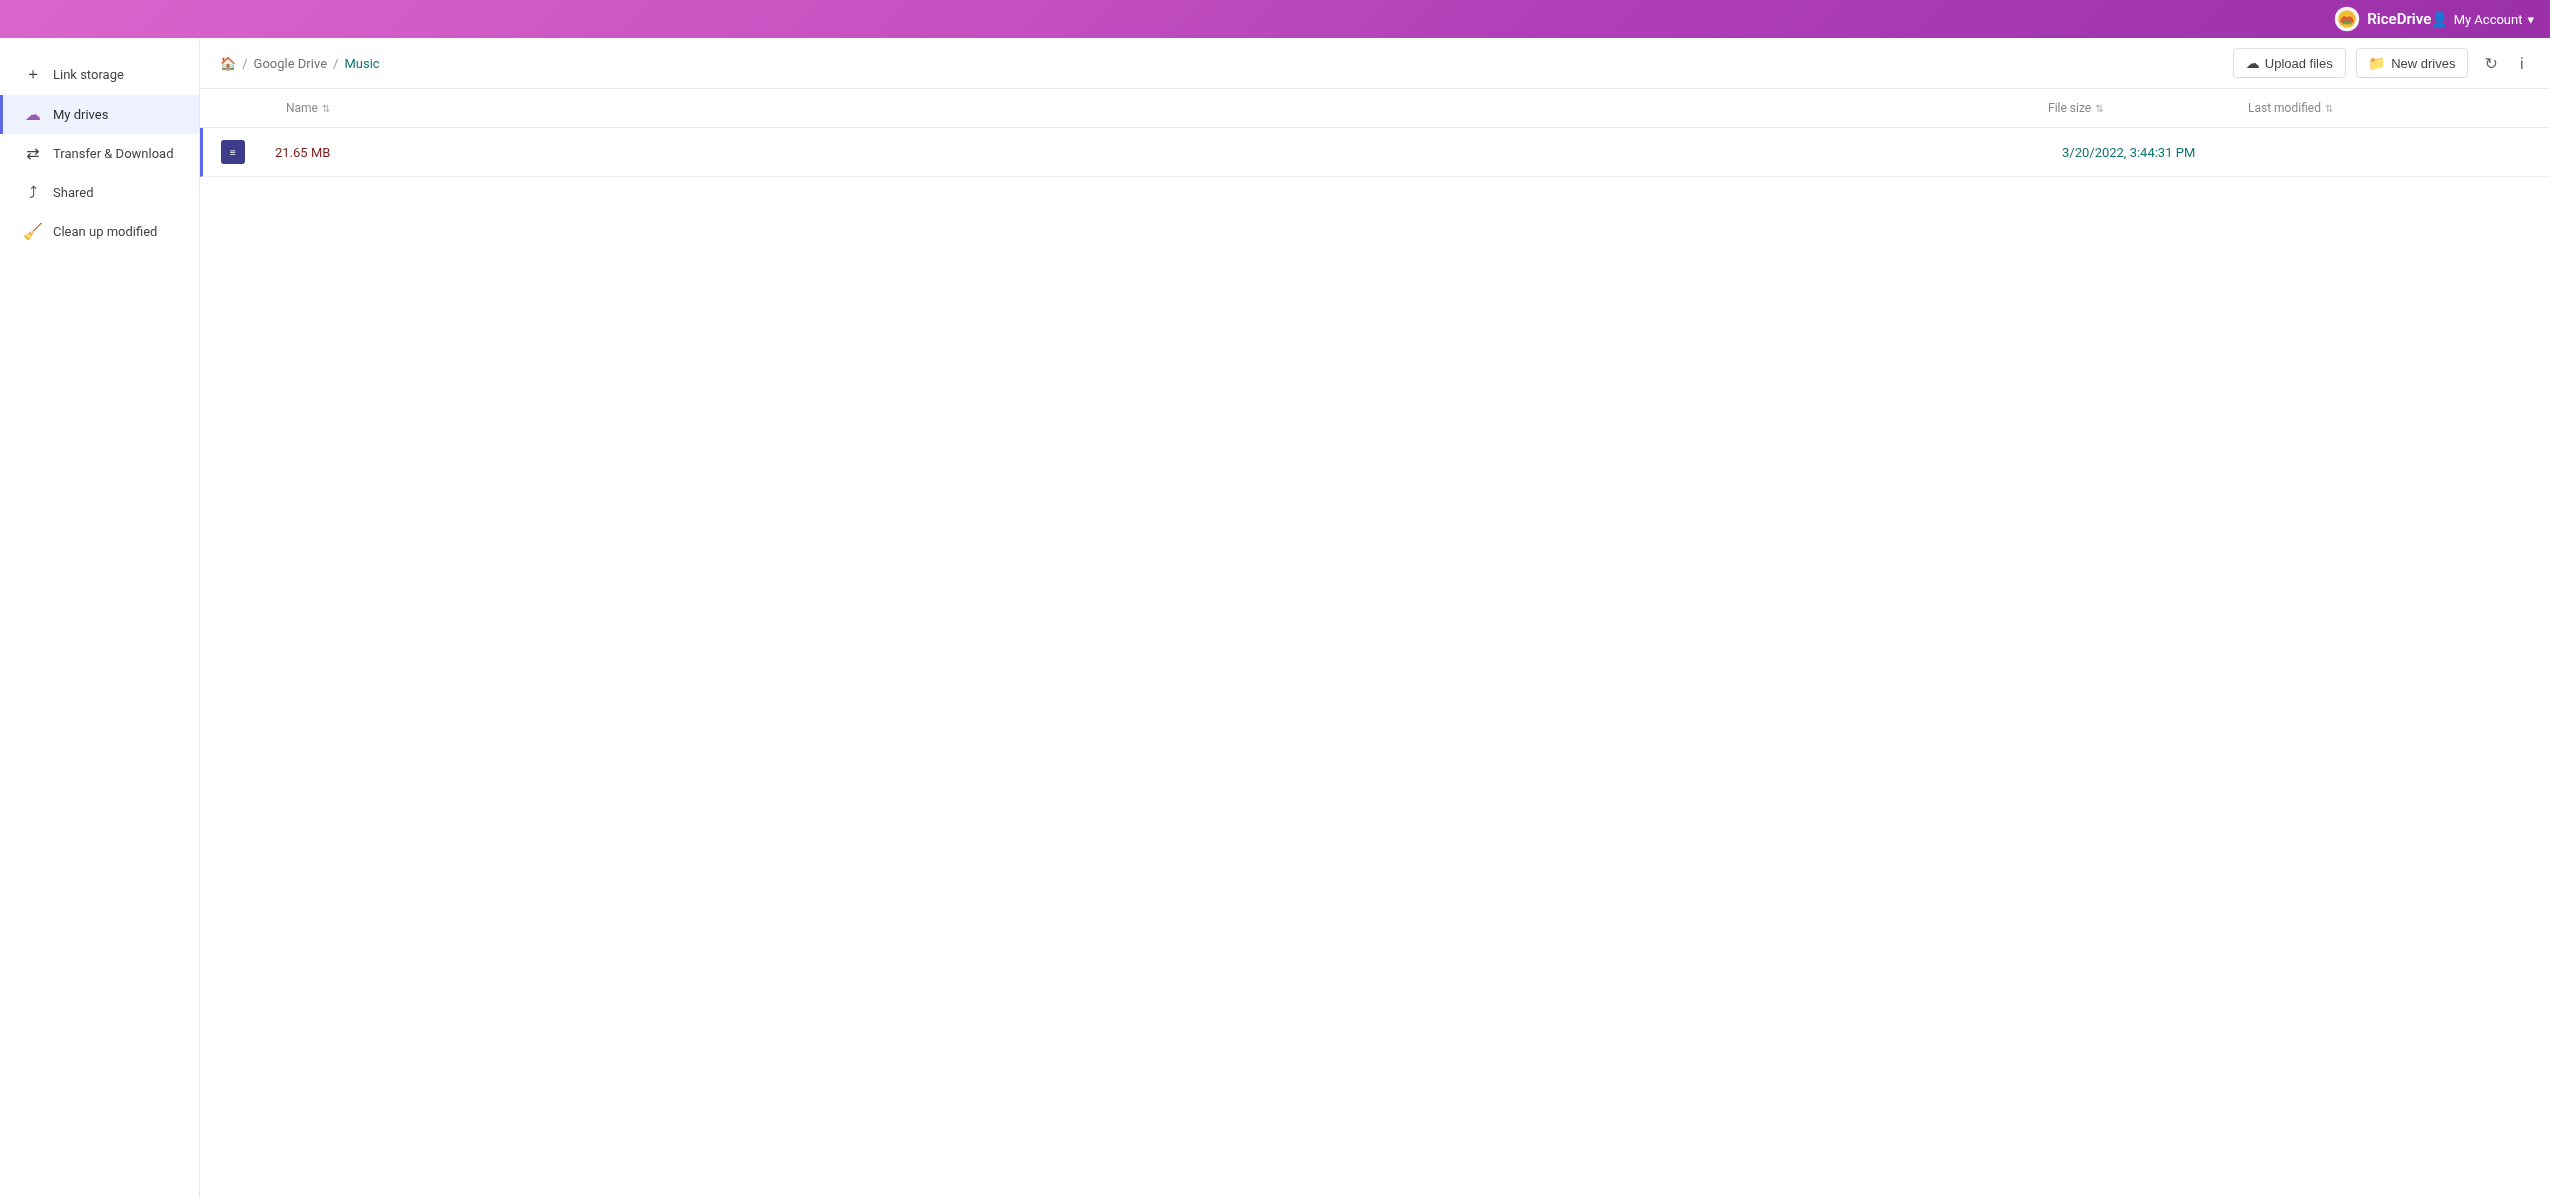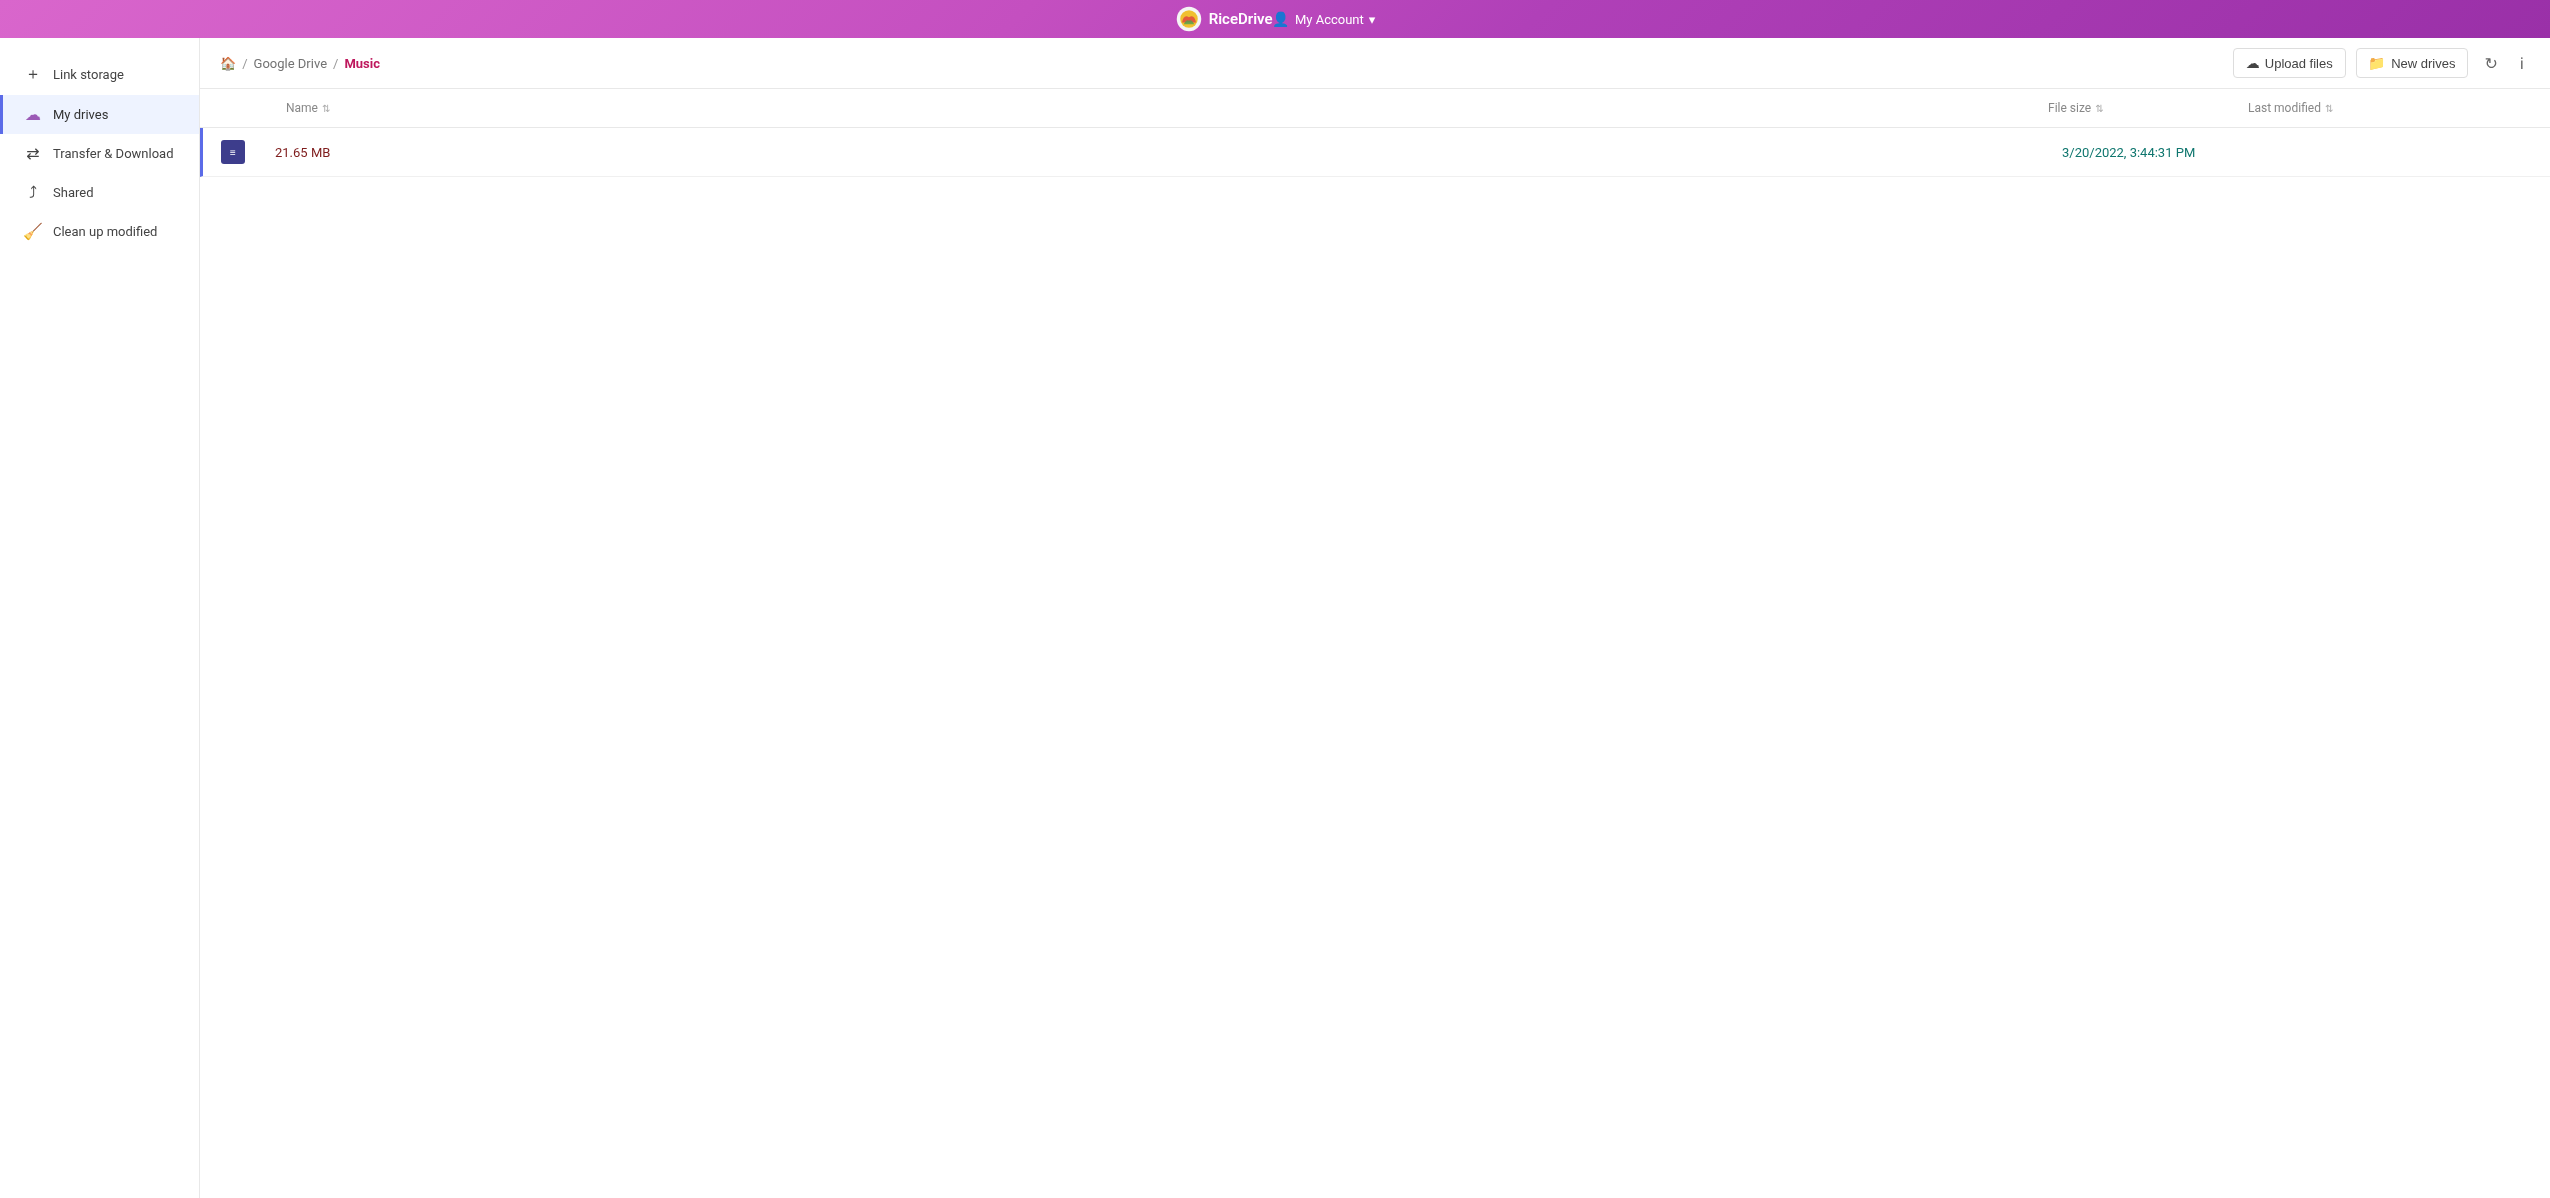--- a/index.html
+++ b/index.html
@@ -4,21 +4,21 @@
   <style>
     * { margin: 0; padding: 0; box-sizing: border-box; }
     body { font-family: -apple-system, BlinkMacSystemFont, 'Segoe UI', Roboto, Arial, sans-serif; background: #f8f8f8; height: 100vh; display: flex; flex-direction: column; }
 
     
     #header {
       background: linear-gradient(135deg, #d966cc 0%, #c44fc0 40%, #b040b8 60%, #9a30a8 100%);
       height: 38px;
       display: flex;
       align-items: center;
-      justify-content: center;
+      justify-content: flex-end;
       padding: 0 16px;
       flex-shrink: 0;
     }
     #logo-area {
       display: flex;
       align-items: center;
       gap: 6px;
       cursor: pointer;
     }
     #logo-icon {
@@ -103,21 +103,21 @@
       gap: 6px;
       font-size: 13px;
       color: #666;
     }
     #breadcrumb .separator { color: #999; }
     #breadcrumb .crumb-link {
       color: #737373;
       cursor: pointer;
       text-decoration: none;
     }
-    #breadcrumb .crumb-current { color: #be185d; font-weight: 700; }
+    #breadcrumb .crumb-current { color: #0f766e; font-weight: 400; }
     #toolbar-actions {
       display: flex;
       align-items: center;
       gap: 10px;
     }
     .toolbar-btn {
       display: flex;
       align-items: center;
       gap: 5px;
       padding: 6px 12px;

